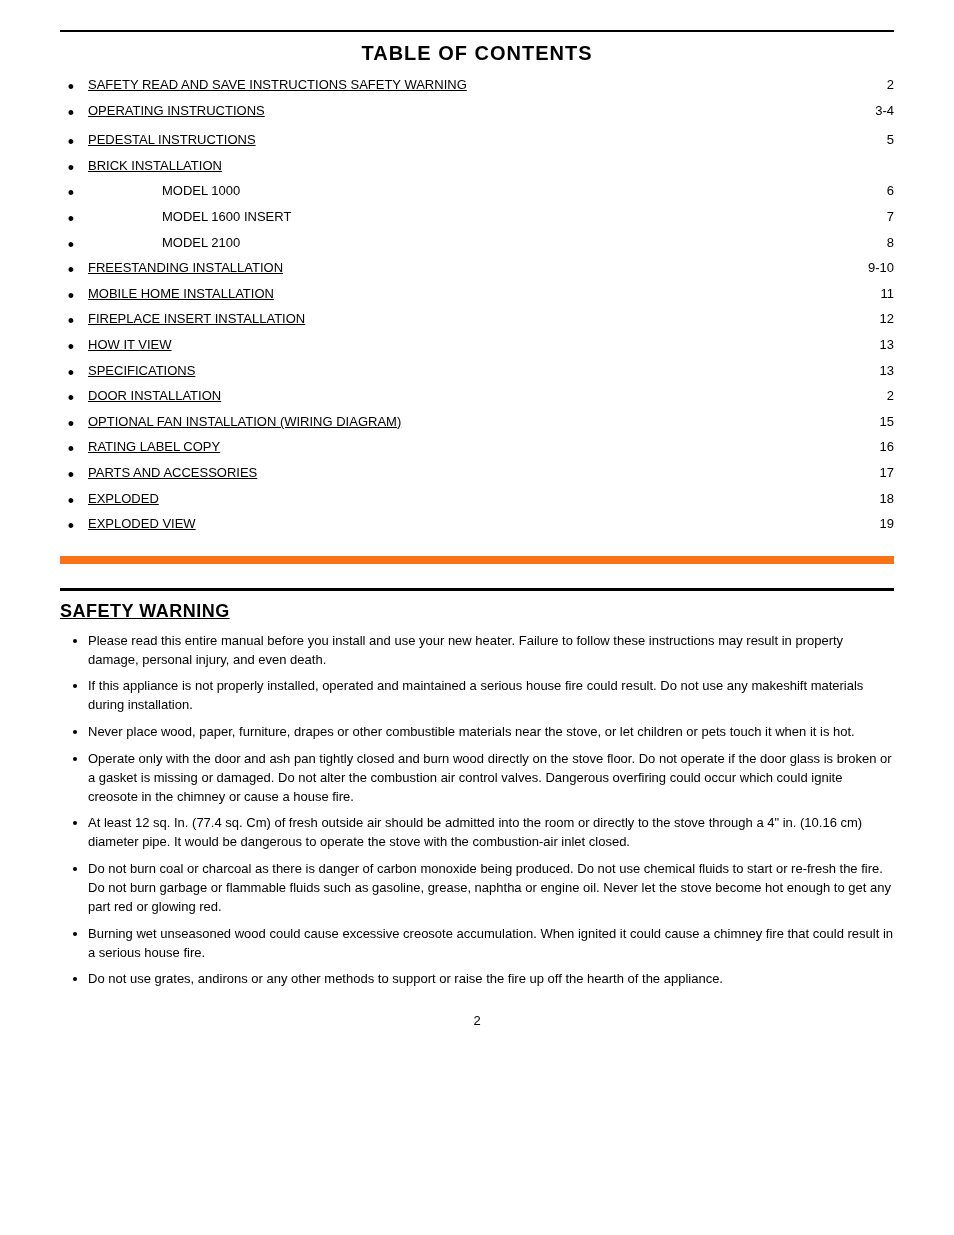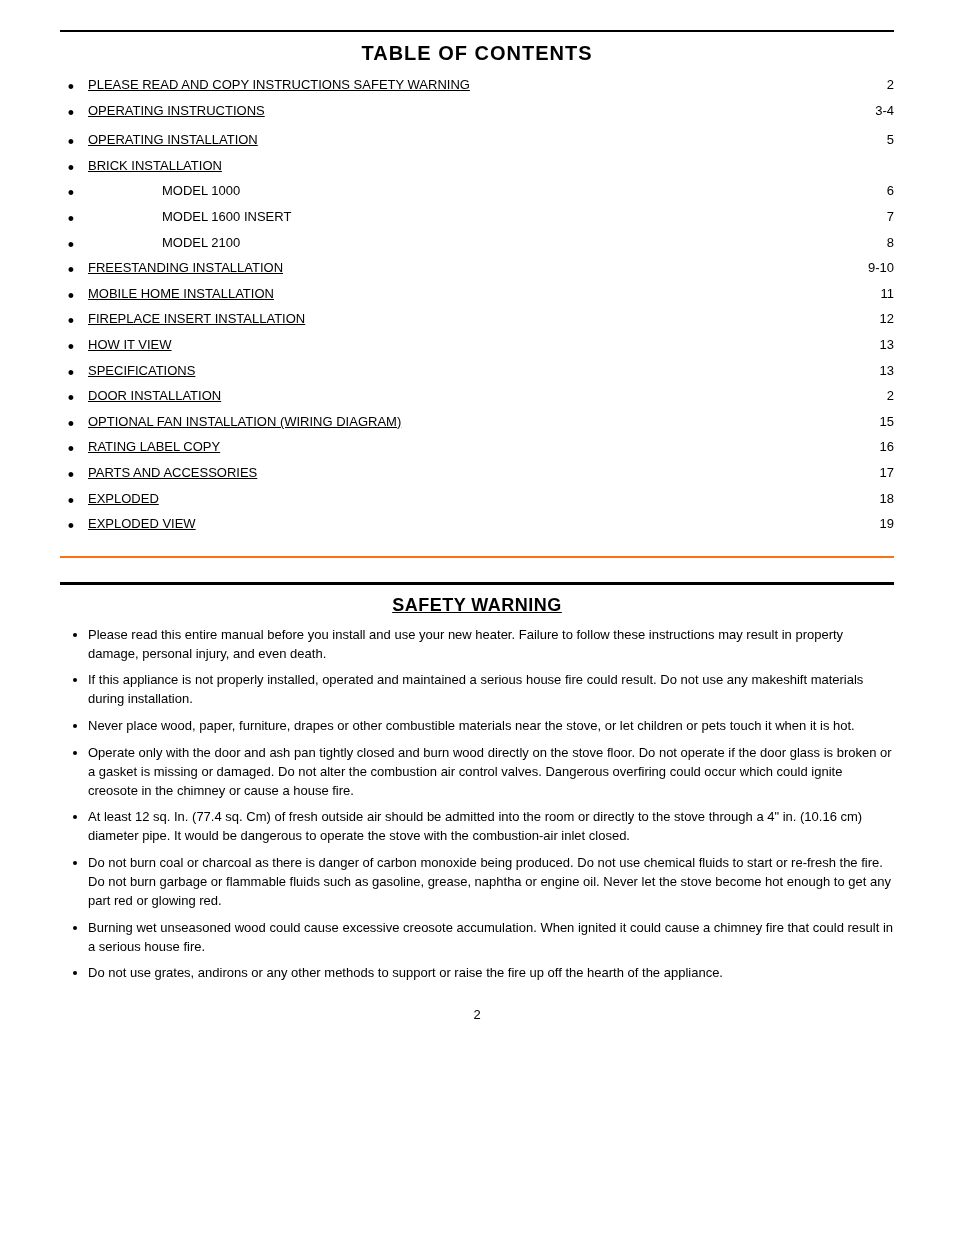--- a/index.html
+++ b/index.html
@@ -9,21 +9,21 @@
       font-size: 13px;
       color: #000;
       width: 954px;
       min-height: 1235px;
       padding: 30px 60px;
     }
 
     
     .toc-section {
       border-top: 2px solid #000;
-      border-bottom: 2px solid #f97316;
+      border-bottom: 8px solid #f97316;
       padding: 10px 0 16px 0;
       margin-bottom: 24px;
     }
     .toc-title {
       text-align: center;
       font-size: 20px;
       font-weight: bold;
       margin-bottom: 10px;
       letter-spacing: 1px;
     }
@@ -53,21 +53,21 @@
       border-top: 2px solid #000;
     }
     .safety-title-main {
       text-align: center;
       font-size: 20px;
       font-weight: bold;
       margin: 8px 0 0 0;
       letter-spacing: 1px;
     }
     .safety-title-sub {
-      text-align: center;
+      text-align: left;
       font-size: 18px;
       font-weight: bold;
       text-decoration: underline;
       margin: 2px 0 10px 0;
       letter-spacing: 0.5px;
     }
     .safety-line {
       border-top: 1.5px solid #000;
       margin: 0 0 10px 0;
     }
@@ -90,36 +90,36 @@
   </style>
 </head>
 <body>
 
 <section class="toc-section">
   <div class="toc-title">TABLE OF CONTENTS</div>
   <table class="toc-table">
     <tbody id="toc-body">
         <tr>
           <td class="toc-bullet">•</td>
-          <td><span style="text-decoration: underline; padding-left: 6px; display: inline-block;">PLEASE READ AND COPY INSTRUCTIONS    SAFETY WARNING</span></td>
+          <td><span style="text-decoration: underline; padding-left: 6px; display: inline-block;">SAFETY READ AND SAVE INSTRUCTIONS    SAFETY WARNING</span></td>
           <td class="toc-page">2</td>
         </tr>
         <tr>
           <td class="toc-bullet">•</td>
           <td><span style="text-decoration: underline; padding-left: 6px; display: inline-block;">OPERATING INSTRUCTIONS</span></td>
           <td class="toc-page">3-4</td>
         </tr>
         <tr>
           <td class="toc-bullet"></td>
           <td></td>
           <td class="toc-page"></td>
         </tr>
         <tr>
           <td class="toc-bullet">•</td>
-          <td><span style="text-decoration: underline; padding-left: 6px; display: inline-block;">OPERATING INSTALLATION</span></td>
+          <td><span style="text-decoration: underline; padding-left: 6px; display: inline-block;">PEDESTAL INSTRUCTIONS</span></td>
           <td class="toc-page">5</td>
         </tr>
         <tr>
           <td class="toc-bullet">•</td>
           <td><span style="text-decoration: underline; padding-left: 6px; display: inline-block;">BRICK INSTALLATION</span></td>
           <td class="toc-page"></td>
         </tr>
         <tr>
           <td class="toc-bullet">•</td>
           <td><span style="padding-left: 80px; display: inline-block;">MODEL 1000</span></td>

